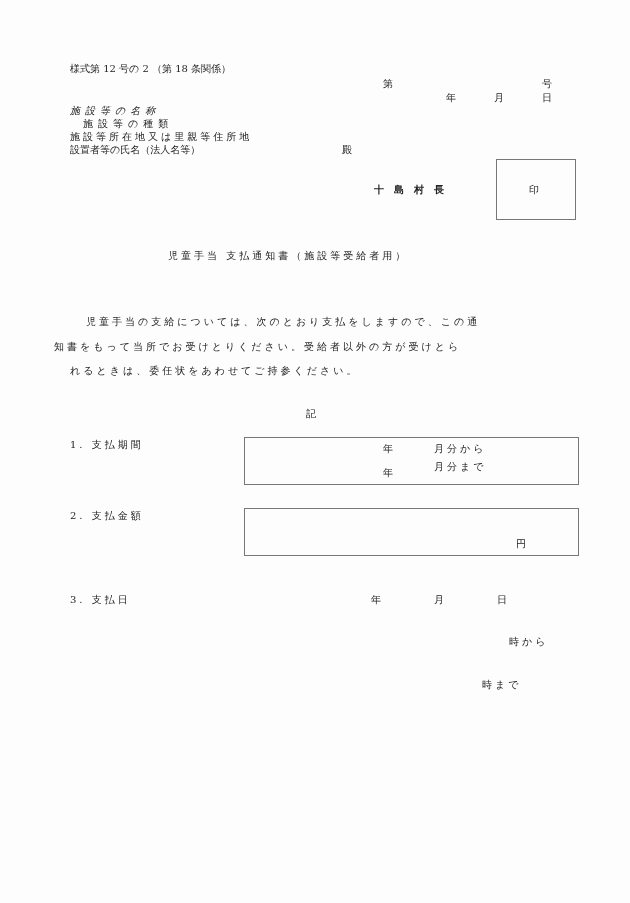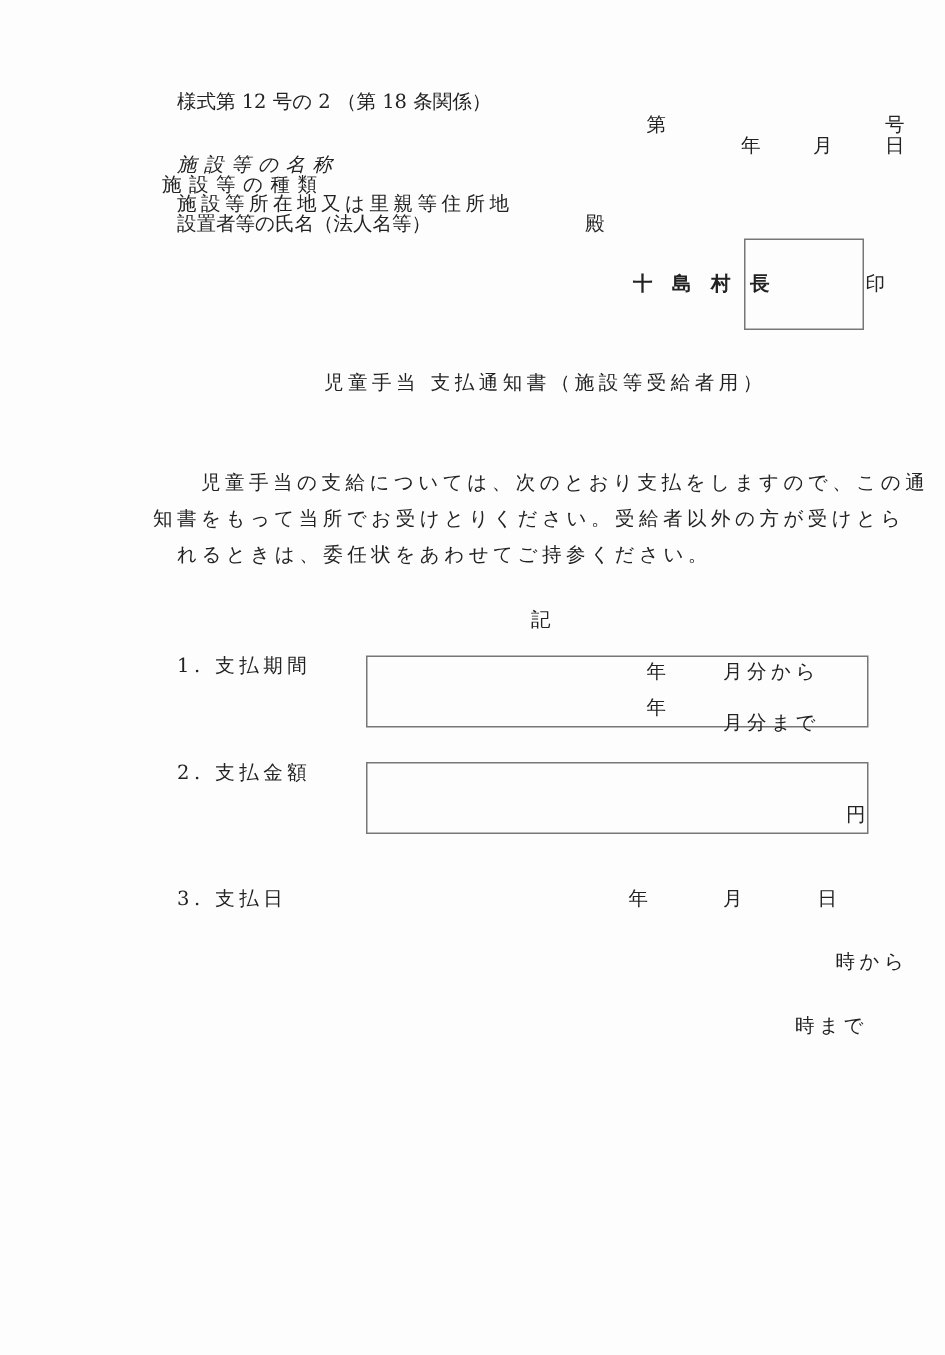--- a/index.html
+++ b/index.html
@@ -1,34 +1,34 @@
 <!DOCTYPE html>
 <html><head>
 <meta charset="utf-8">
 <style>
   html, body { margin:0; padding:0; background:#fdfdfd; }
   body { width:630px; height:903px; position:relative; overflow:hidden;
          font-family:"DejaVu Serif","Liberation Serif",serif; color:#222; }
-  .t { position:absolute; white-space:nowrap; font-size:13px; line-height:14px;margin-left:48px; }
+  .t { position:absolute; white-space:nowrap; font-size:10px; line-height:14px; }
   .sp { letter-spacing:3px; }
   .sp2 { letter-spacing:5px; }
   .box { position:absolute; border:1px solid #777; box-sizing:border-box; }
 </style>
 </head>
 <body>
 
 <div class="t" style="left:70px;top:62px;">様式第 12 号の 2 （第 18 条関係）</div>
 <div class="t" style="left:383px;top:77px;">第</div>
 <div class="t" style="left:542px;top:77px;">号</div>
 <div class="t" style="left:446px;top:91px;">年</div>
 <div class="t" style="left:494px;top:91px;">月</div>
 <div class="t" style="left:542px;top:91px;">日</div>
 
 <div class="t sp2" style="left:70px;top:104px;font-style:italic;">施設等の名称</div>
-<div class="t sp2" style="left:60px;top:117px;">施設等の種類</div>
+<div class="t sp2" style="left:83px;top:117px;">施設等の種類</div>
 <div class="t sp" style="left:70px;top:130px;">施設等所在地又は里親等住所地</div>
 <div class="t" style="left:70px;top:143px;">設置者等の氏名（法人名等）</div>
 <div class="t" style="left:342px;top:143px;">殿</div>
 
 <div class="t" style="left:374px;top:183px;font-weight:bold;">十　島　村　長</div>
 <div class="box" style="left:496px;top:159px;width:80px;height:61px;">
   <div class="t" style="left:32px;top:23px;">印</div>
 </div>
 
 <div class="t sp" style="left:168px;top:249px;">児童手当 支払通知書（施設等受給者用）</div>
@@ -37,21 +37,21 @@
 <div class="t sp" style="left:54px;top:340px;">知書をもって当所でお受けとりください。受給者以外の方が受けとら</div>
 <div class="t sp" style="left:70px;top:364px;">れるときは、委任状をあわせてご持参ください。</div>
 
 <div class="t" style="left:306px;top:407px;">記</div>
 
 <div class="t sp" style="left:70px;top:438px;">1. 支払期間</div>
 <div class="box" style="left:244px;top:437px;width:335px;height:48px;"></div>
 <div class="t" style="left:383px;top:442px;">年</div>
 <div class="t sp" style="left:434px;top:442px;">月分から</div>
 <div class="t" style="left:383px;top:466px;">年</div>
-<div class="t sp" style="left:434px;top:476px;">月分まで</div>
+<div class="t sp" style="left:434px;top:460px;">月分まで</div>
 
 <div class="t sp" style="left:70px;top:509px;">2. 支払金額</div>
 <div class="box" style="left:244px;top:508px;width:335px;height:48px;"></div>
 <div class="t" style="left:516px;top:537px;">円</div>
 
 <div class="t sp" style="left:70px;top:593px;">3. 支払日</div>
 <div class="t" style="left:371px;top:593px;">年</div>
 <div class="t" style="left:434px;top:593px;">月</div>
 <div class="t" style="left:497px;top:593px;">日</div>
 <div class="t sp" style="left:509px;top:635px;">時から</div>

